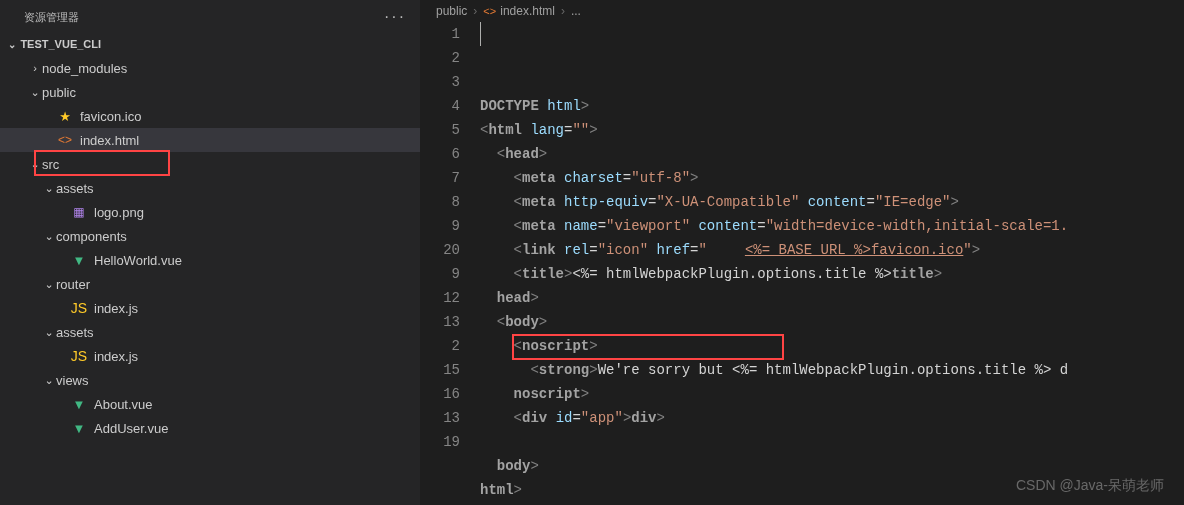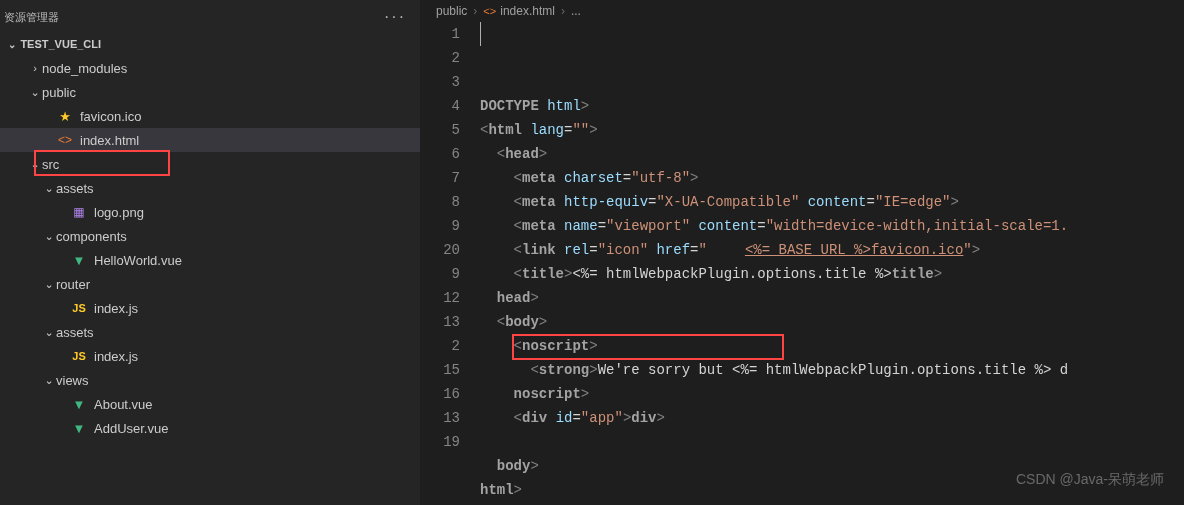--- a/index.html
+++ b/index.html
@@ -17,21 +17,21 @@
   width: 420px;
   background: #252526;
   display: flex;
   flex-direction: column;
   flex-shrink: 0;
 }
 .sidebar-header {
   display: flex;
   align-items: center;
   justify-content: space-between;
-  padding: 8px 14px 8px 4px;
+  padding: 8px 14px 8px 24px;
   font-size: 11px;
   color: #bbbbbb;
 }
 .sidebar-header .dots { font-size: 16px; letter-spacing: 2px; cursor: pointer; }
 .project-name {
   display: flex;
   align-items: center;
   padding: 4px 8px;
   font-size: 11px;
   font-weight: bold;
@@ -70,21 +70,21 @@
 }
 .indent-1 { padding-left: 28px; }
 .indent-2 { padding-left: 42px; }
 .indent-3 { padding-left: 56px; }
 .highlight-box-sidebar {
   position: absolute;
   border: 2px solid #ff4444;
   pointer-events: none;
 }
 .icon-vue { color: #41b883; }
-.icon-js { color: #ffca28; font-size: 11px; font-weight: bold; }
+.icon-js { color: #ffca28; font-size: 14px; font-weight: normal; }
 .icon-json { color: #ffca28; }
 .icon-babel { color: #ffca28; }
 .icon-star { color: #ffca28; }
 .icon-img { color: #b084eb; font-size: 12px; }
 .icon-tag { color: #e37933; font-size: 12px; }
 
 .editor-wrap {
   flex: 1;
   display: flex;
   flex-direction: column;
@@ -158,21 +158,21 @@
   z-index: 10;
 }
 .cursor-line {
   border-left: 1px solid #aeafad;
   height: 24px;
   position: absolute;
 }
 .watermark {
   position: absolute;
   right: 20px;
-  bottom: 16px;
+  bottom: 10px;
   color: #888888;
   font-size: 14px;
   opacity: 0.7;
 }
 .sidebar-wrap { position: relative; }
 </style>
 </head>
 <body>
 
 <div class="sidebar sidebar-wrap">

